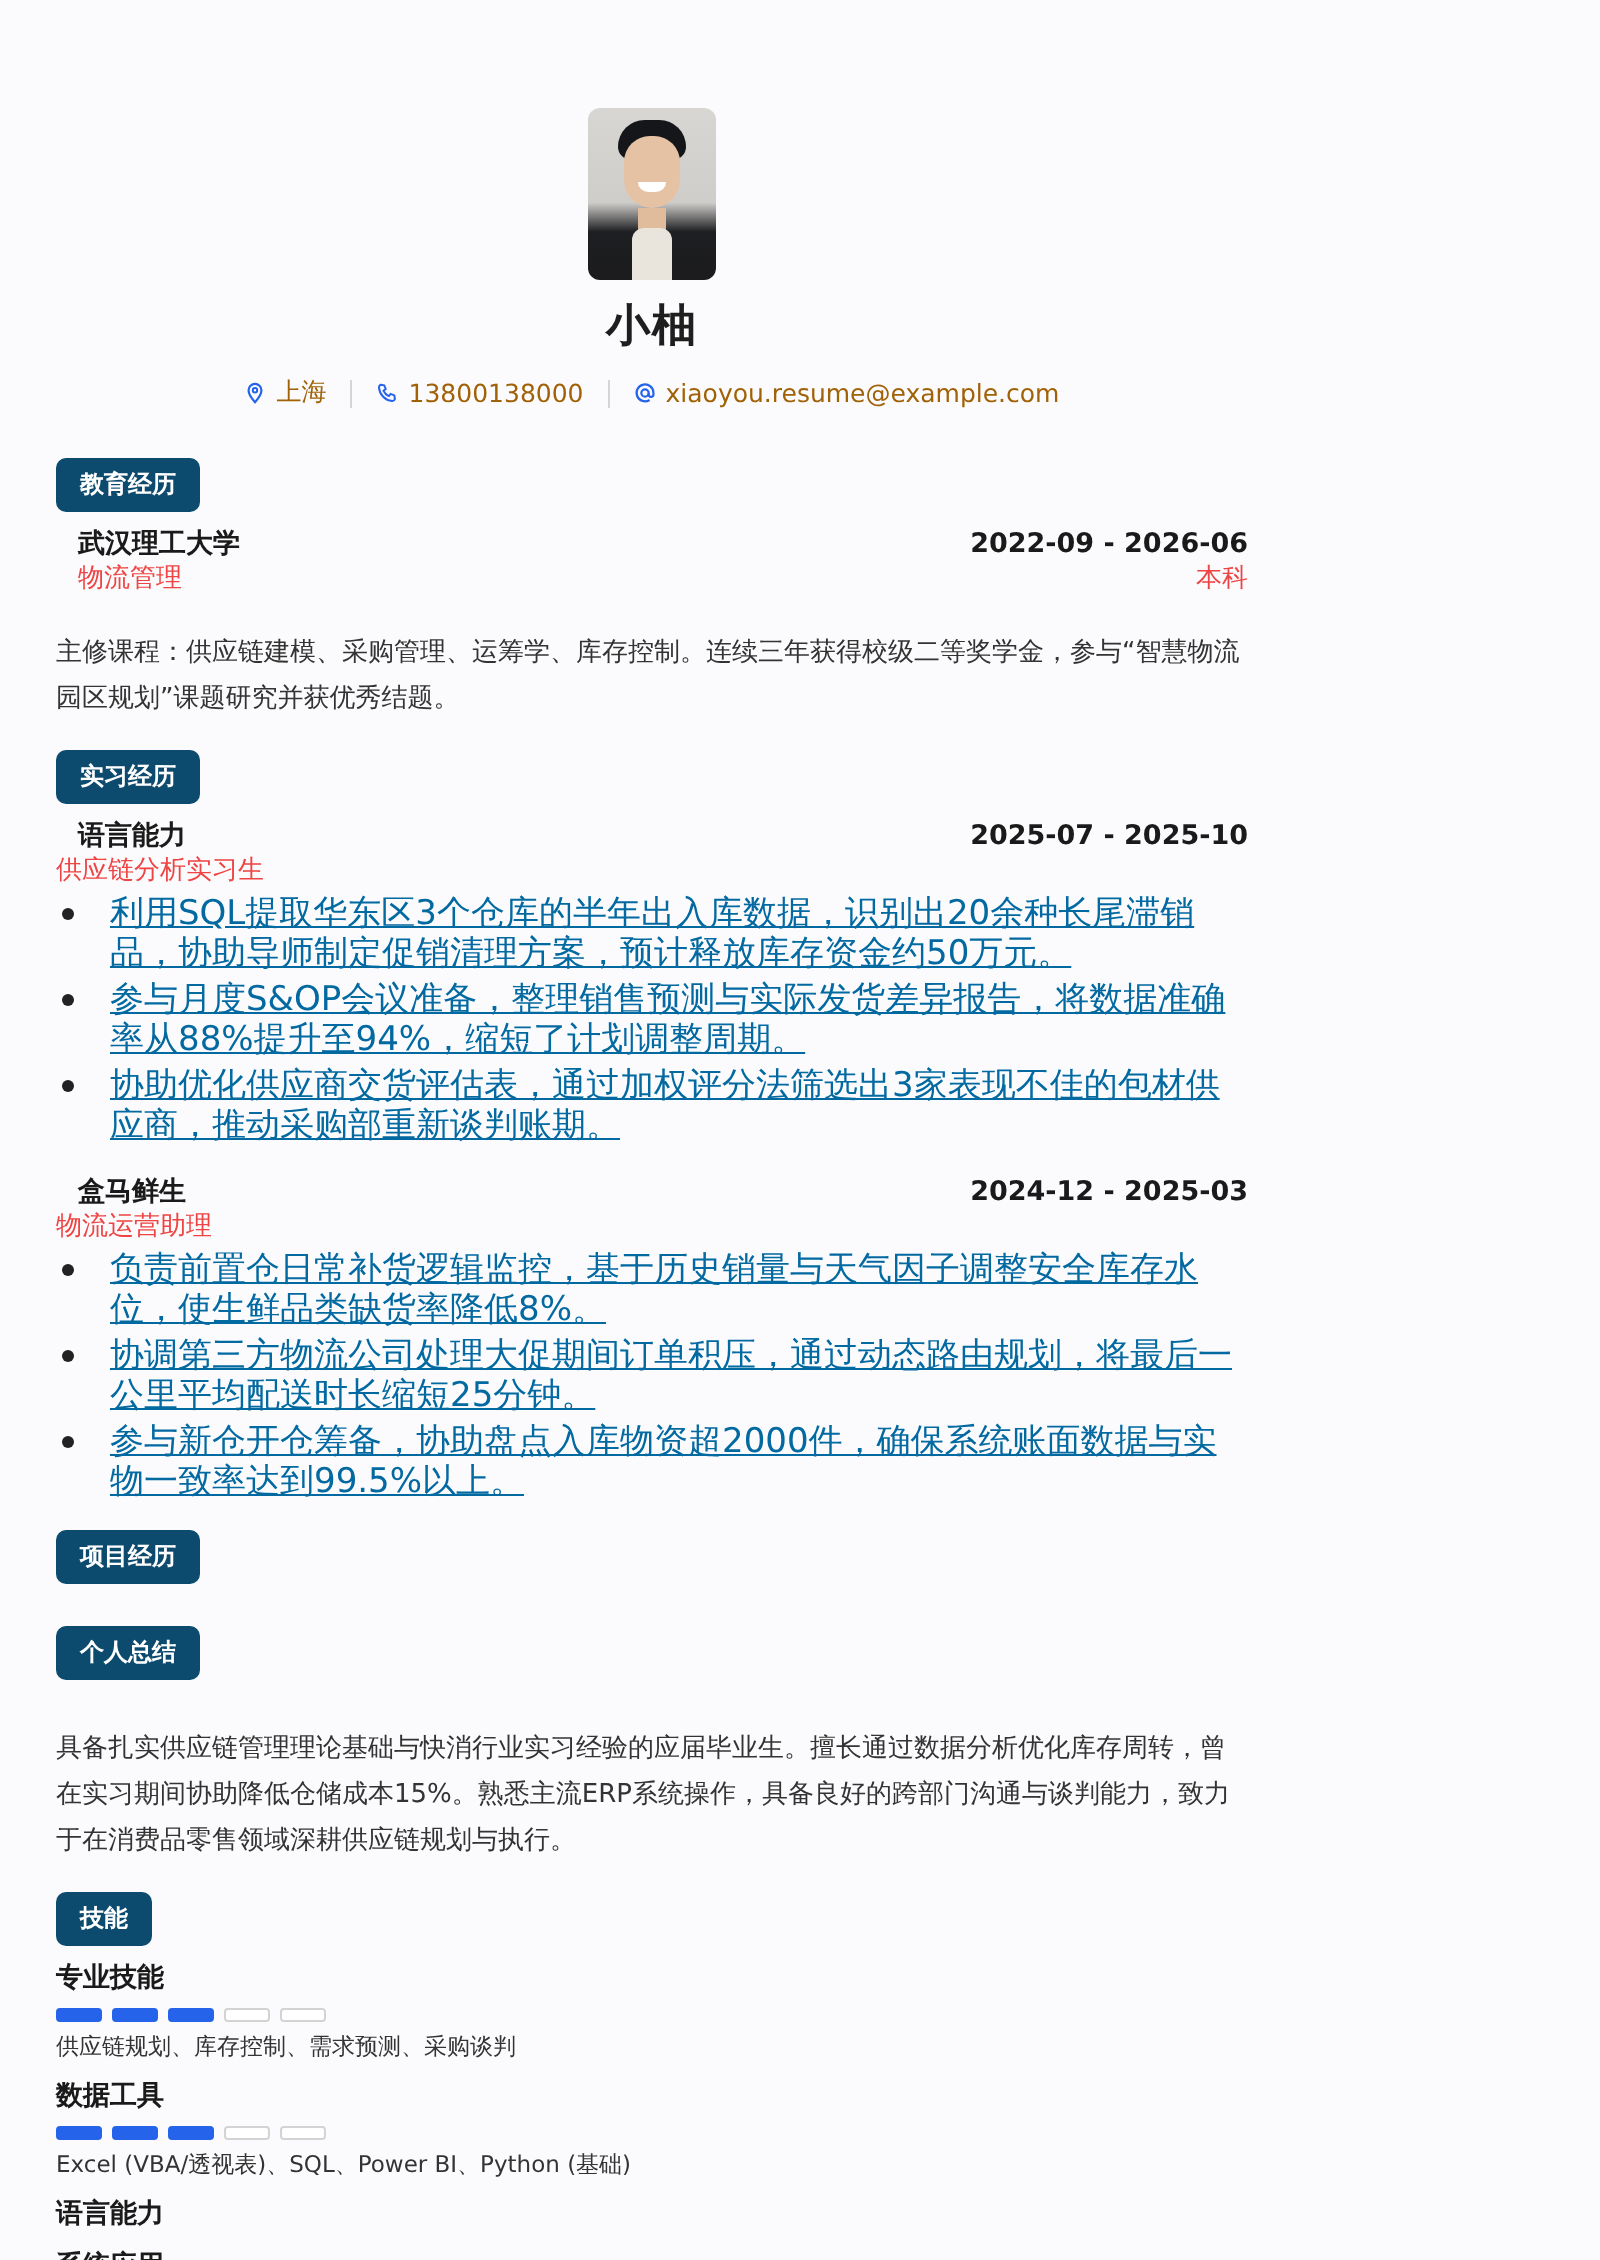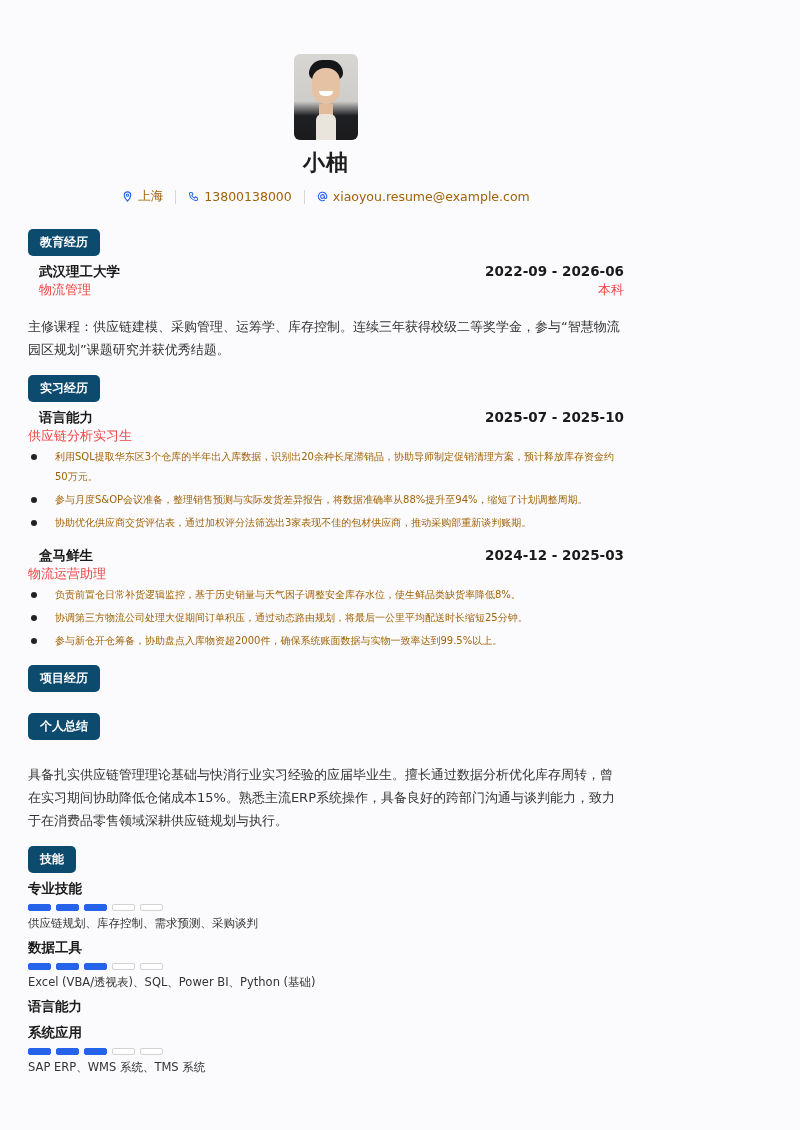--- a/index.html
+++ b/index.html
@@ -33,21 +33,21 @@
     display: inline-block; background: #0c4a6e; color: #fff; font-size: 12px; font-weight: bold;
     padding: 5px 12px; border-radius: 5px; margin-bottom: 7px;
   }
   .row { display: flex; justify-content: space-between; align-items: baseline; margin-left: 11px; }
   .title { font-weight: bold; font-size: 13.5px; color: #1a1a1a; }
   .date { font-weight: bold; font-size: 13.5px; color: #1a1a1a; }
   .sub { font-size: 13px; color: #ef4444; line-height: 18px; }
   .para { font-size: 13px; color: #333; line-height: 23px; margin-top: 16px; }
   .entry { margin-bottom: 10px; }
   ul.bullets { list-style: none; margin-top: 2px; }
-  ul.bullets li { position: relative; padding-left: 27px; font-size: 10px; color: #a16207; line-height: 20px; margin-bottom: 3px; }
+  ul.bullets li { position: relative; padding-left: 27px; font-size: 17px; color: #0369a1; line-height: 20px; margin-bottom: 3px; text-decoration: underline; }
   ul.bullets li::before { content: ""; position: absolute; left: 3px; top: 7px; width: 6px; height: 6px; border-radius: 50%; background: #222; }
 
   .skill { margin-bottom: 8px; }
   .skill-name { font-weight: bold; font-size: 13.5px; color: #1a1a1a; }
   .bars { display: flex; gap: 5px; margin: 6px 0 5px; }
   .bar { width: 23px; height: 7px; border-radius: 2px; border: 1px solid #d3d3d3; background: #fff; }
   .bar.on { background: #2563eb; border-color: #2563eb; }
   .skill-desc { font-size: 11.5px; color: #333; }
 </style>
 </head>

